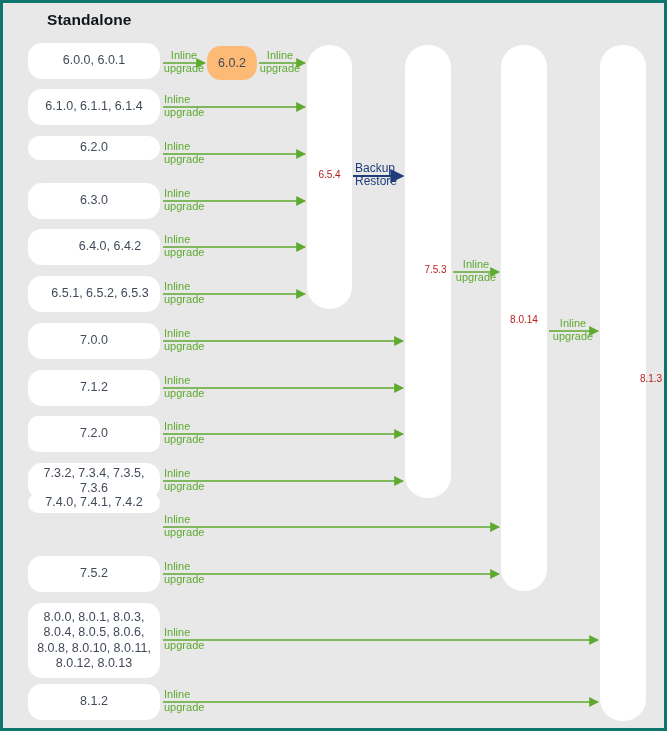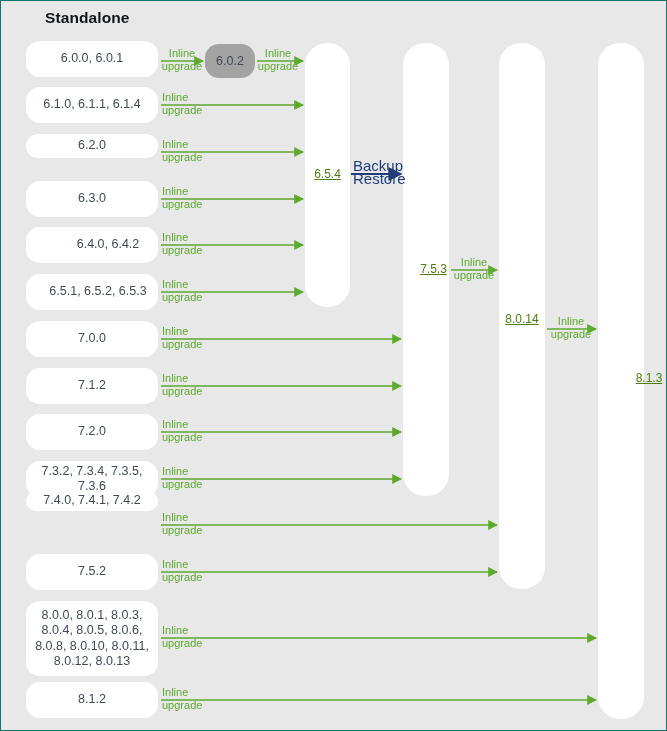--- a/index.html
+++ b/index.html
@@ -9,21 +9,21 @@
     background: #ffffff;
   }
   body {
     font-family: "Liberation Sans", "DejaVu Sans", sans-serif;
   }
   #diagram {
     position: relative;
     width: 667px;
     height: 731px;
     background: #e8e8e8;
-    border: 1px solid #0f766e;
+    border: 3px solid #0f766e;
     box-sizing: border-box;
     overflow: hidden;
   }
   #svg-layer {
     position: absolute;
     left: 0;
     top: 0;
     width: 667px;
     height: 731px;
   }
@@ -49,59 +49,58 @@
     text-align: center;
     color: #404a58;
     font-size: 12.5px;
     line-height: 15.5px;
     box-sizing: border-box;
     padding: 2px 4px;
   }
   
   .mini-pill {
     position: absolute;
-    background: #a3a3a3;
+    background: #fdba74;
     border-radius: 14px;
     display: flex;
     align-items: center;
     justify-content: center;
     color: #404a58;
     font-size: 12.5px;
     box-sizing: border-box;
   }
   
   .col-pill {
     position: absolute;
     background: #ffffff;
     border-radius: 22px;
     box-sizing: border-box;
   }
   .col-label {
     position: absolute;
-    color: #4d7c0f;
-    font-size: 12px;
+    color: #b91c1c;
+    font-size: 10px;
     text-align: center;
     white-space: nowrap;
-    text-decoration: underline;
   }
   
   .edge-label {
     position: absolute;
     font-size: 11px;
     line-height: 13px;
     text-align: center;
     white-space: nowrap;
     pointer-events: none;
   }
   .edge-label.inline {
     color: #5eaa2f;
   }
   .edge-label.backup {
     color: #1f3d7a;
-    font-size: 15px;
+    font-size: 12px;
     line-height: 12.5px;
   }
 </style>
 </head>
 <body>
 
 <div id="diagram">
 
   <div class="title">Standalone</div>
 
@@ -149,21 +148,21 @@
   </svg>
 
   <div class="src-pill" style="top:40px;height:36px;">6.0.0, 6.0.1</div>
   <div class="src-pill" style="top:86px;height:36px;">6.1.0, 6.1.1, 6.1.4</div>
   <div class="src-pill" style="top:133px;height:24px;border-radius:15px;">6.2.0</div>
   <div class="src-pill" style="top:180px;height:36px;">6.3.0</div>
   <div class="src-pill" style="top:226px;height:36px;padding-left:36px;">6.4.0, 6.4.2</div>
   <div class="src-pill" style="top:273px;height:36px;padding-left:16px;">6.5.1, 6.5.2, 6.5.3</div>
   <div class="src-pill" style="top:320px;height:36px;">7.0.0</div>
   <div class="src-pill" style="top:367px;height:36px;">7.1.2</div>
-  <div class="src-pill" style="top:413px;height:36px;">7.2.0</div>
+  <div class="src-pill" style="top:413px;height:36px;border-radius:10px;">7.2.0</div>
   <div class="src-pill" style="top:460px;height:36px;">7.3.2, 7.3.4, 7.3.5, 7.3.6</div>
   <div class="src-pill" style="top:490px;height:20px;">7.4.0, 7.4.1, 7.4.2</div>
   <div class="src-pill" style="top:553px;height:36px;">7.5.2</div>
   <div class="src-pill" style="top:600px;height:75px;white-space:pre-line;">8.0.0, 8.0.1, 8.0.3,
 8.0.4, 8.0.5, 8.0.6,
 8.0.8, 8.0.10, 8.0.11,
 8.0.12, 8.0.13</div>
   <div class="src-pill" style="top:681px;height:36px;">8.1.2</div>
 
   <div class="mini-pill" style="left:204px;top:43px;width:50px;height:34px;">6.0.2</div>

